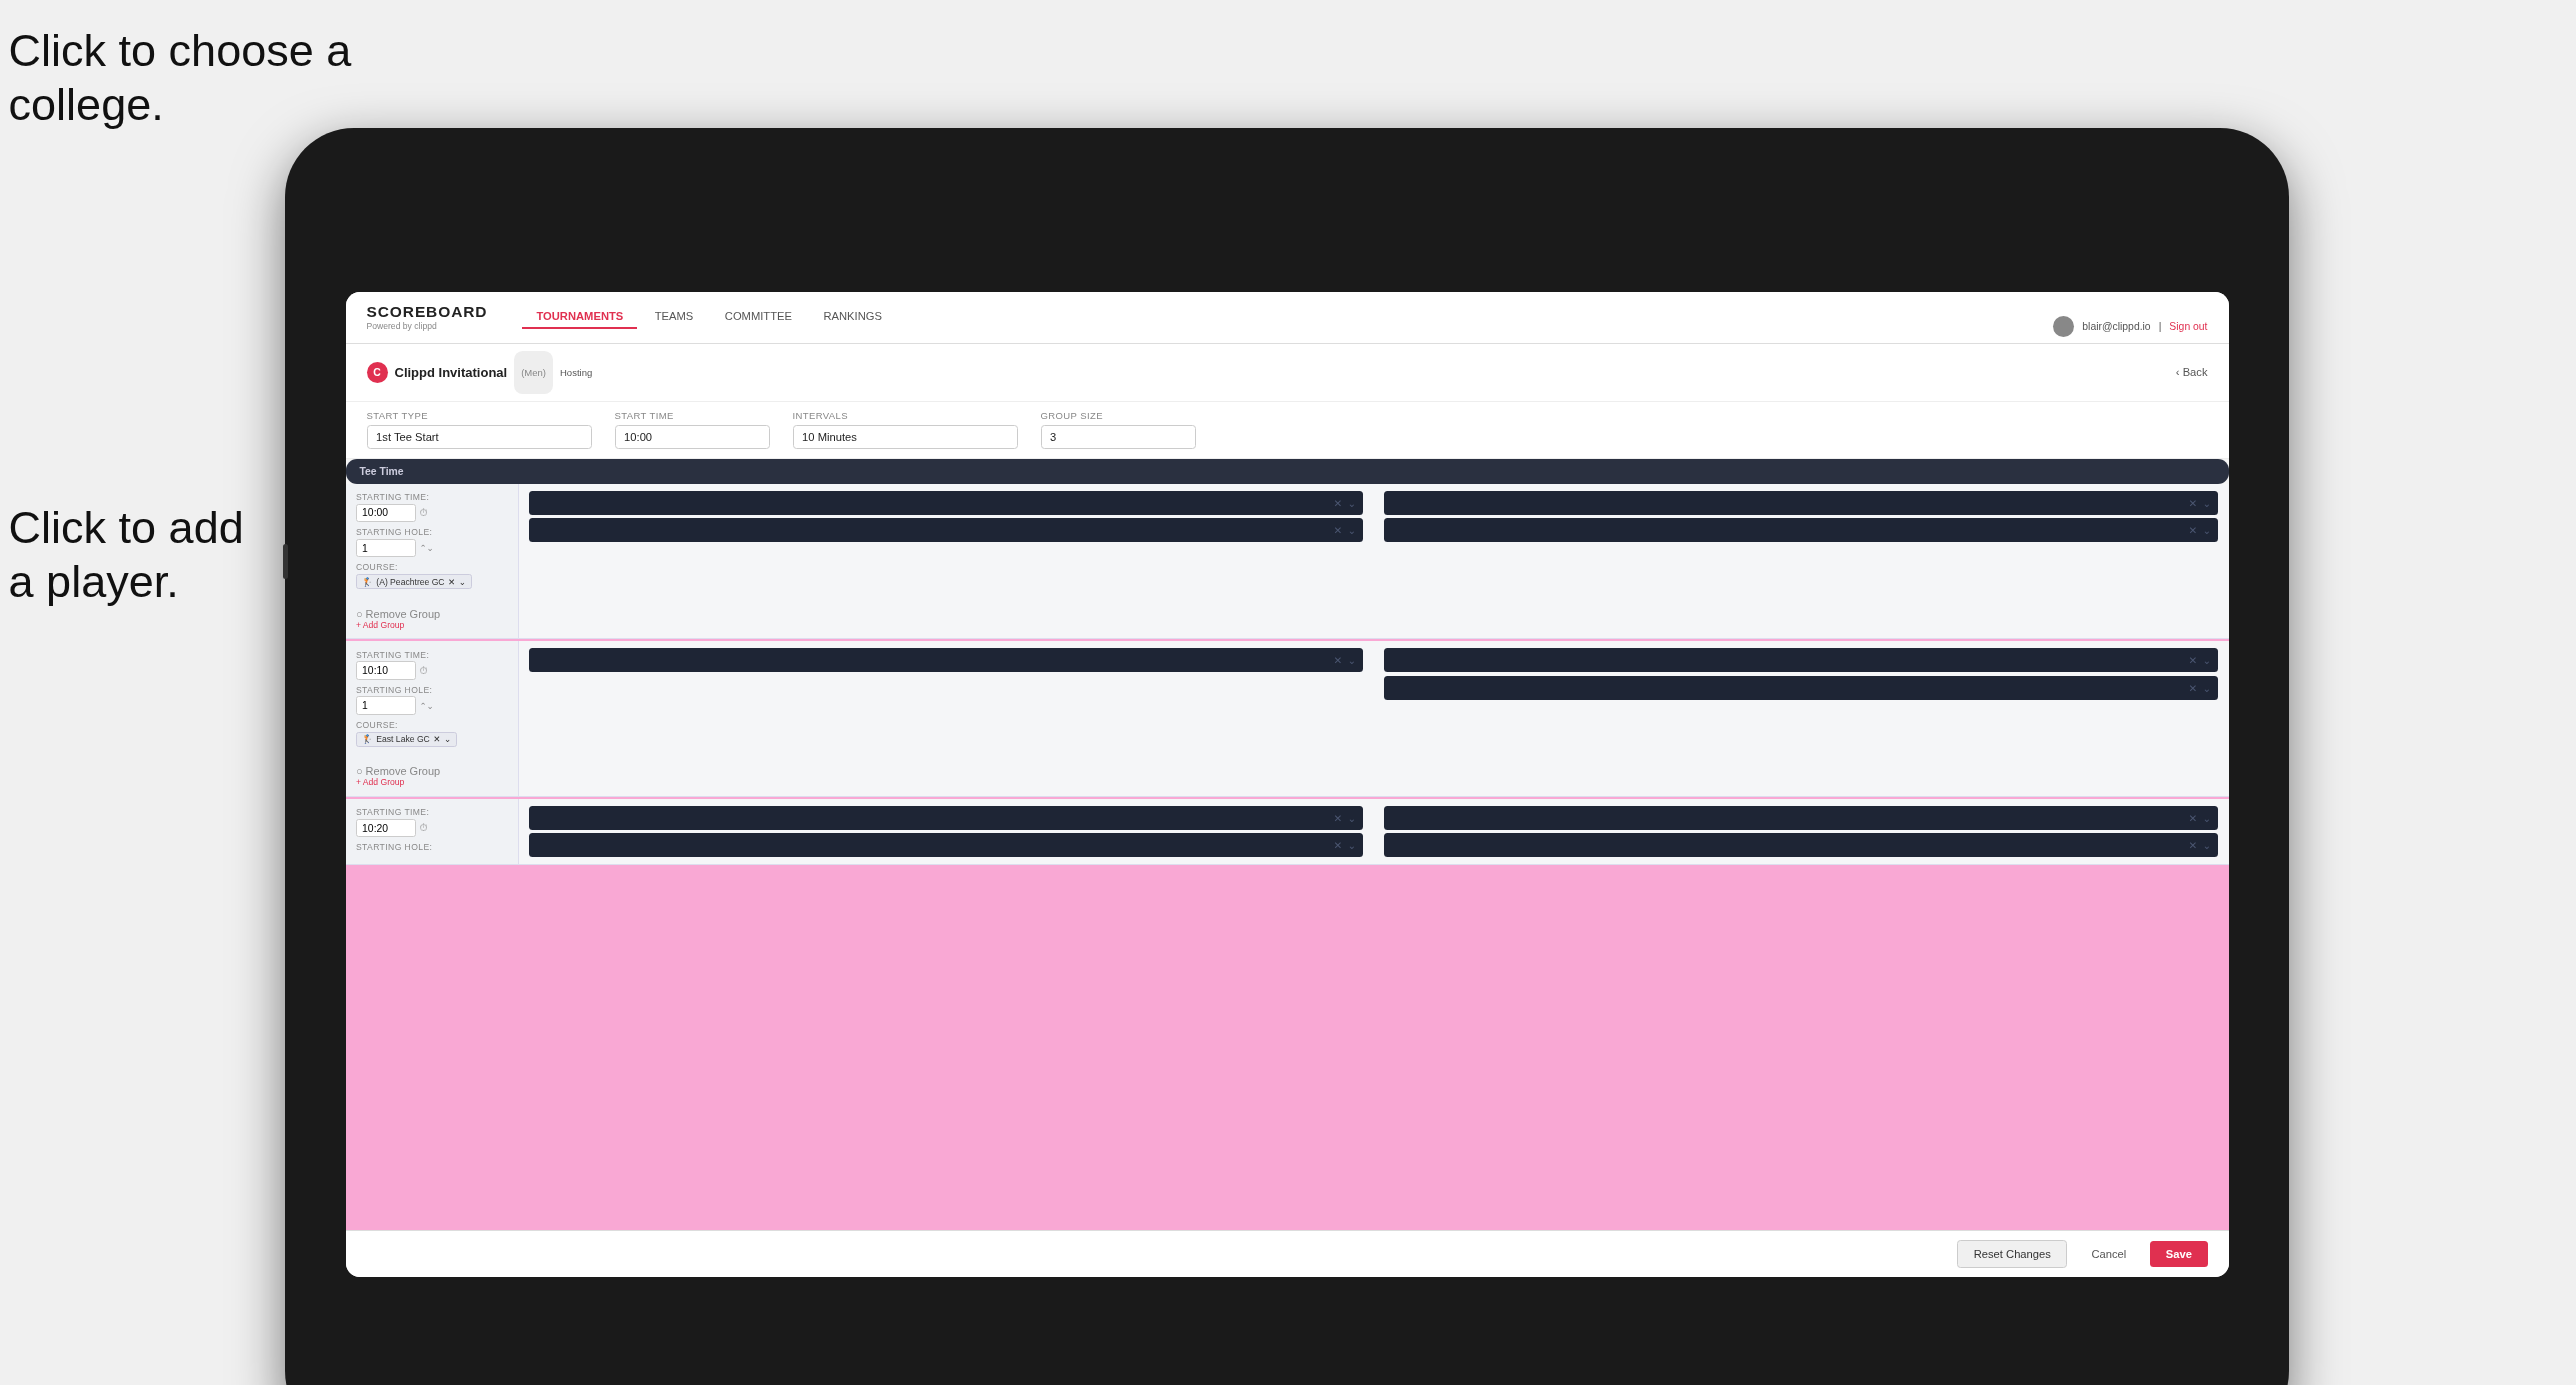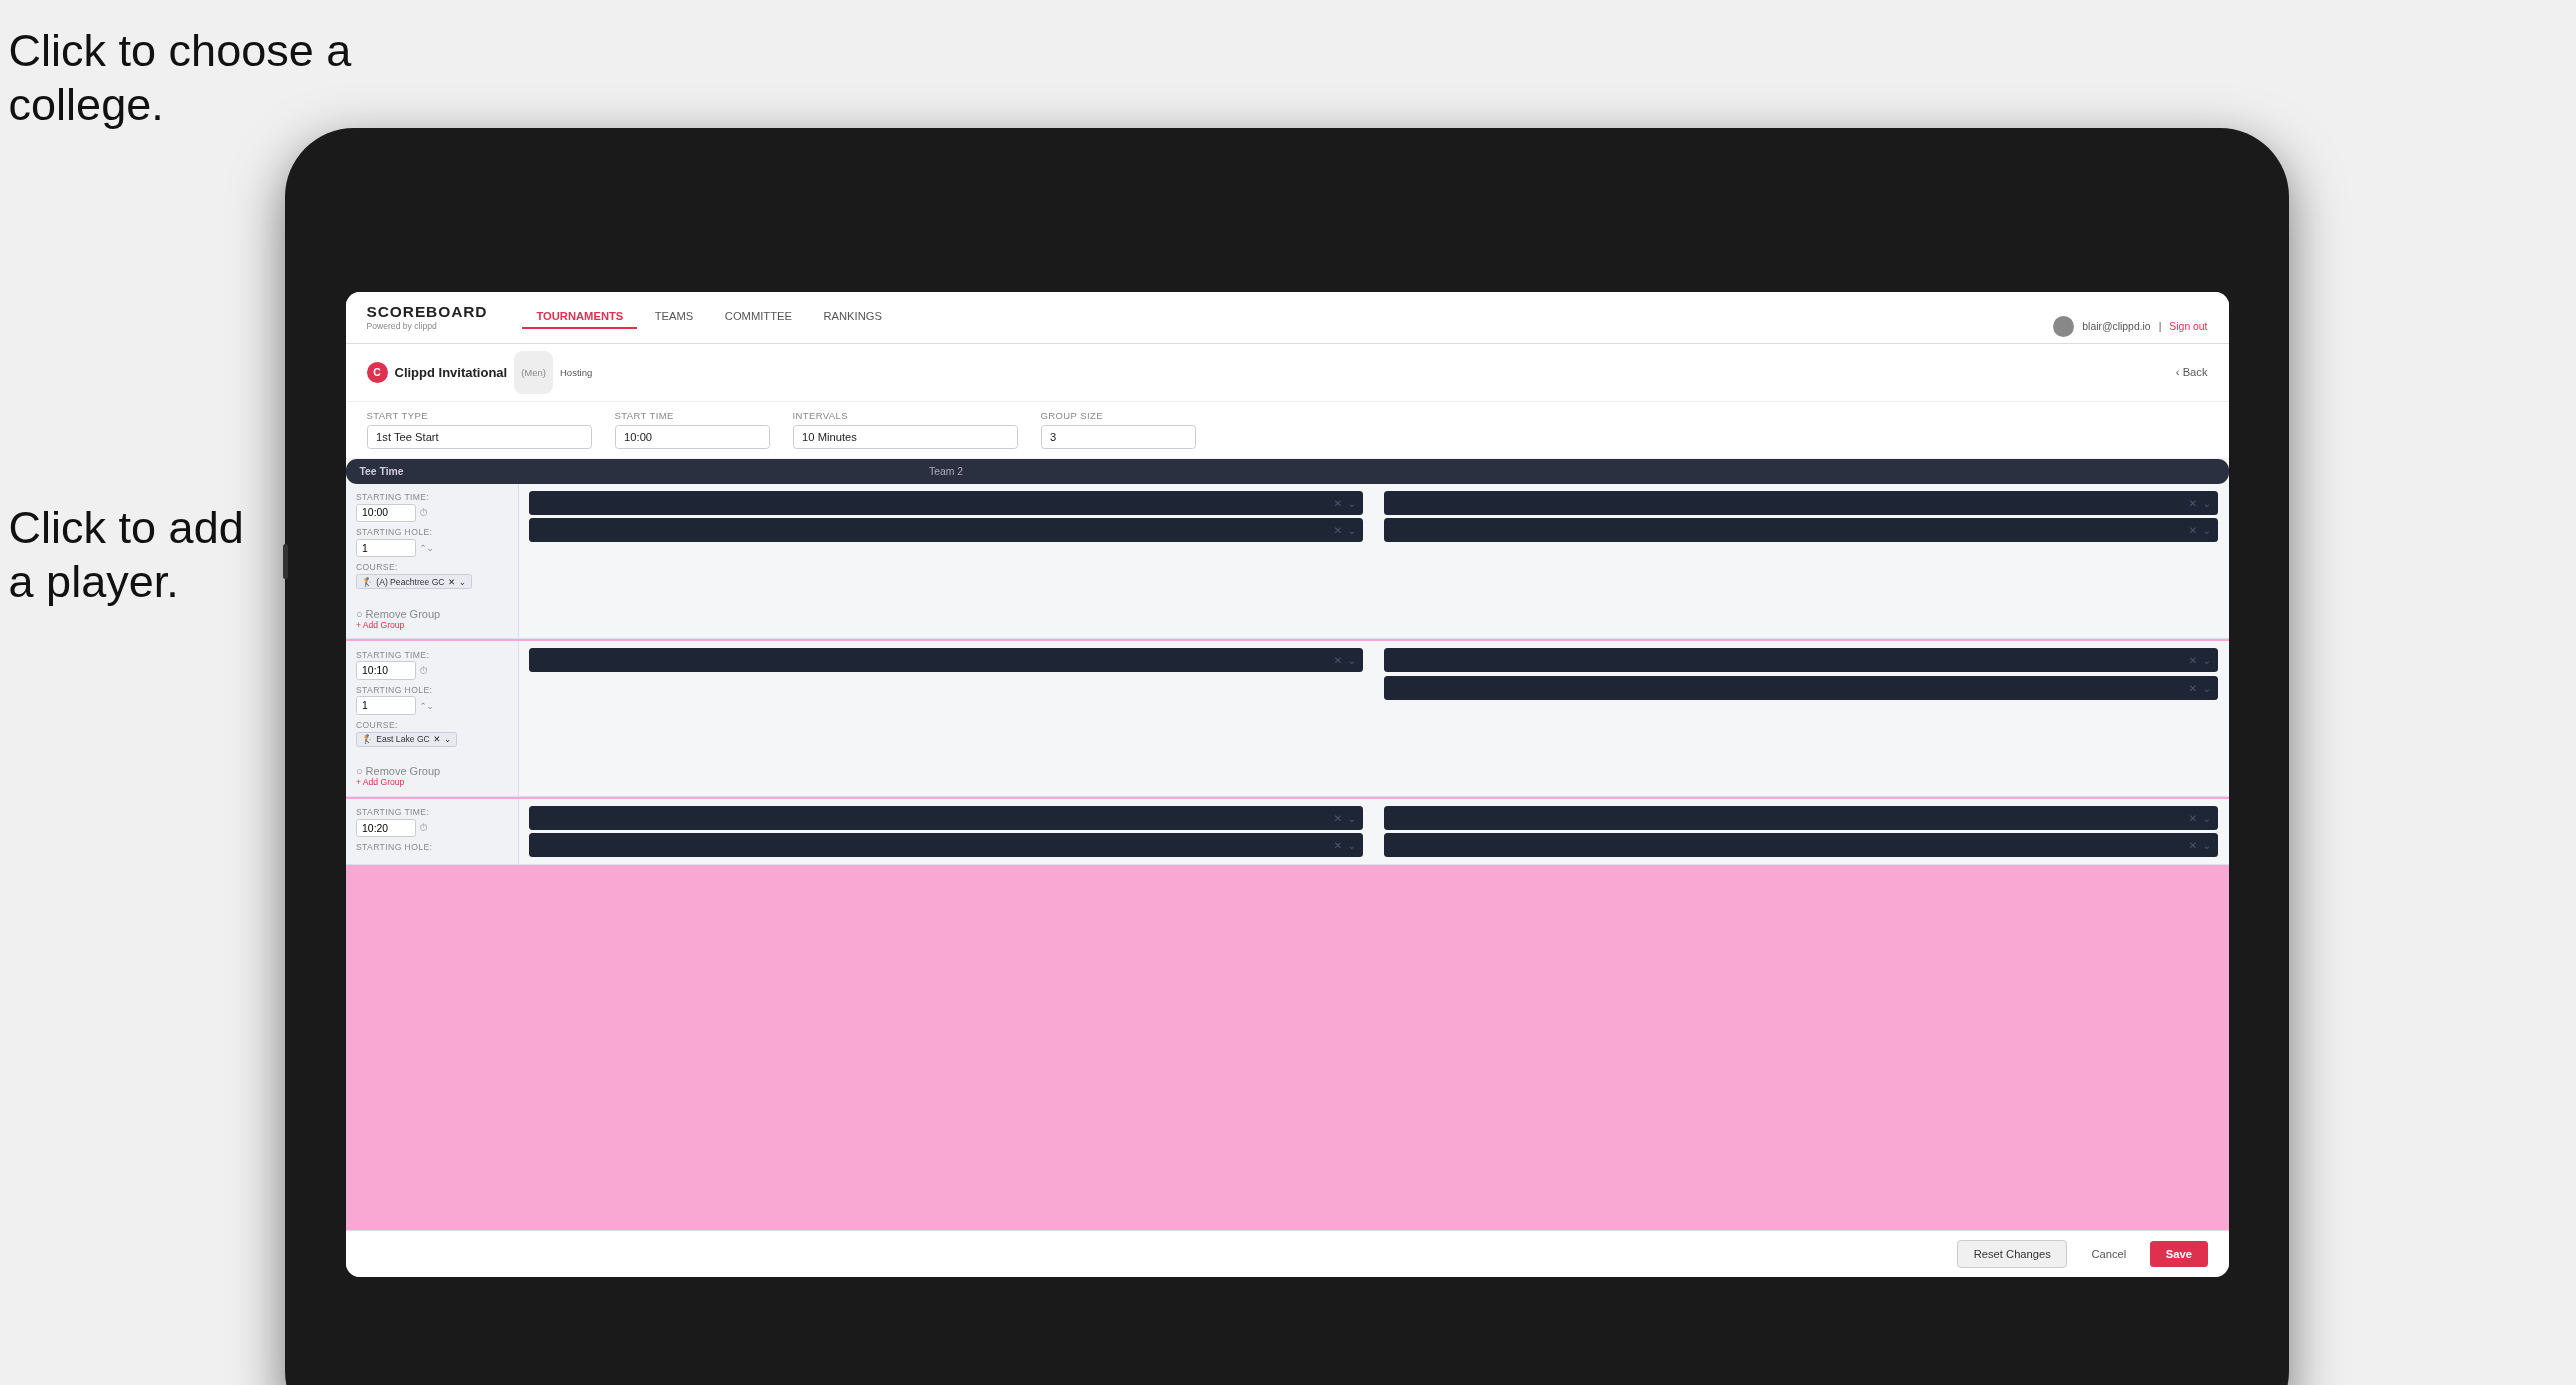--- a/index.html
+++ b/index.html
@@ -437,21 +437,20 @@
       <div class="form-group">
         <label class="form-label">Group Size</label>
         <select class="form-select">
           <option>3</option>
         </select>
       </div>
     </div>
 
     <div class="table-header">
       <div class="th th-tee">Tee Time</div>
-      <div class="th">Team 2</div>
     </div>
 
     <div class="main-content">
 
       <div class="group-row">
         <div class="tee-panel">
           <div class="tee-label">STARTING TIME:</div>
           <div class="tee-input-row">
             <input class="tee-input" type="text" value="10:00" style="">
             <span class="tee-clock-icon">⏱</span>

